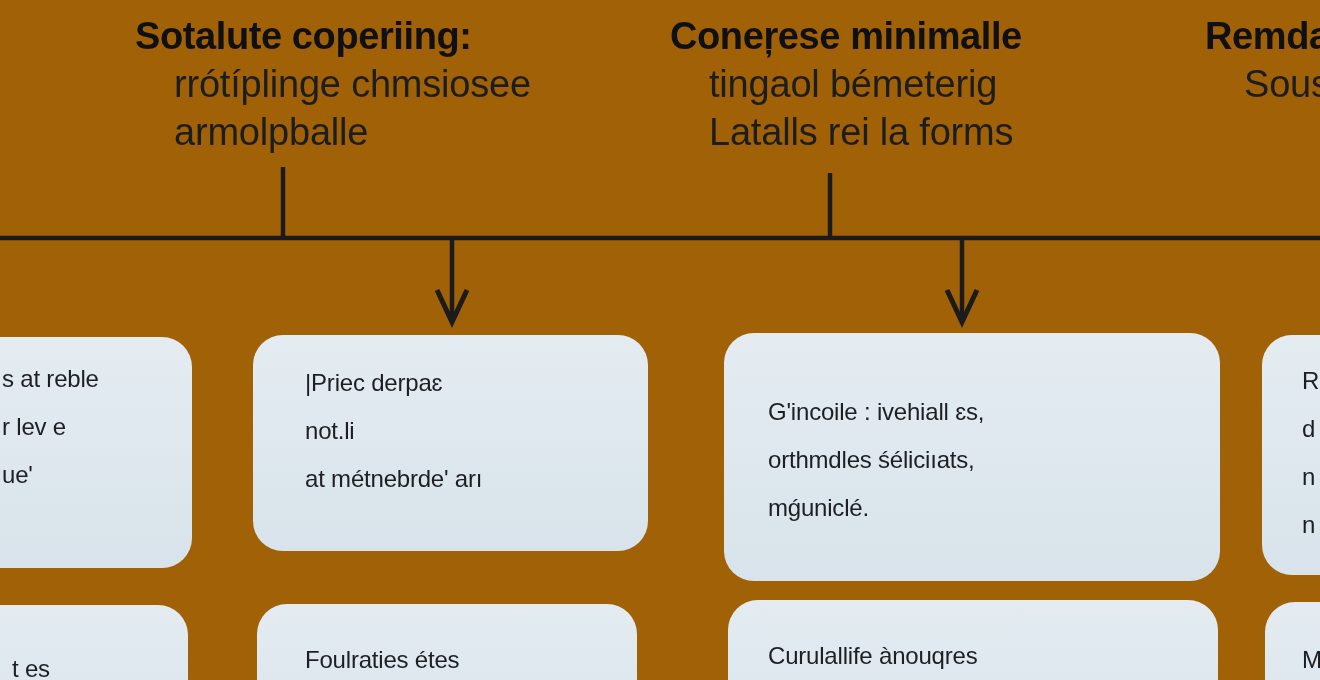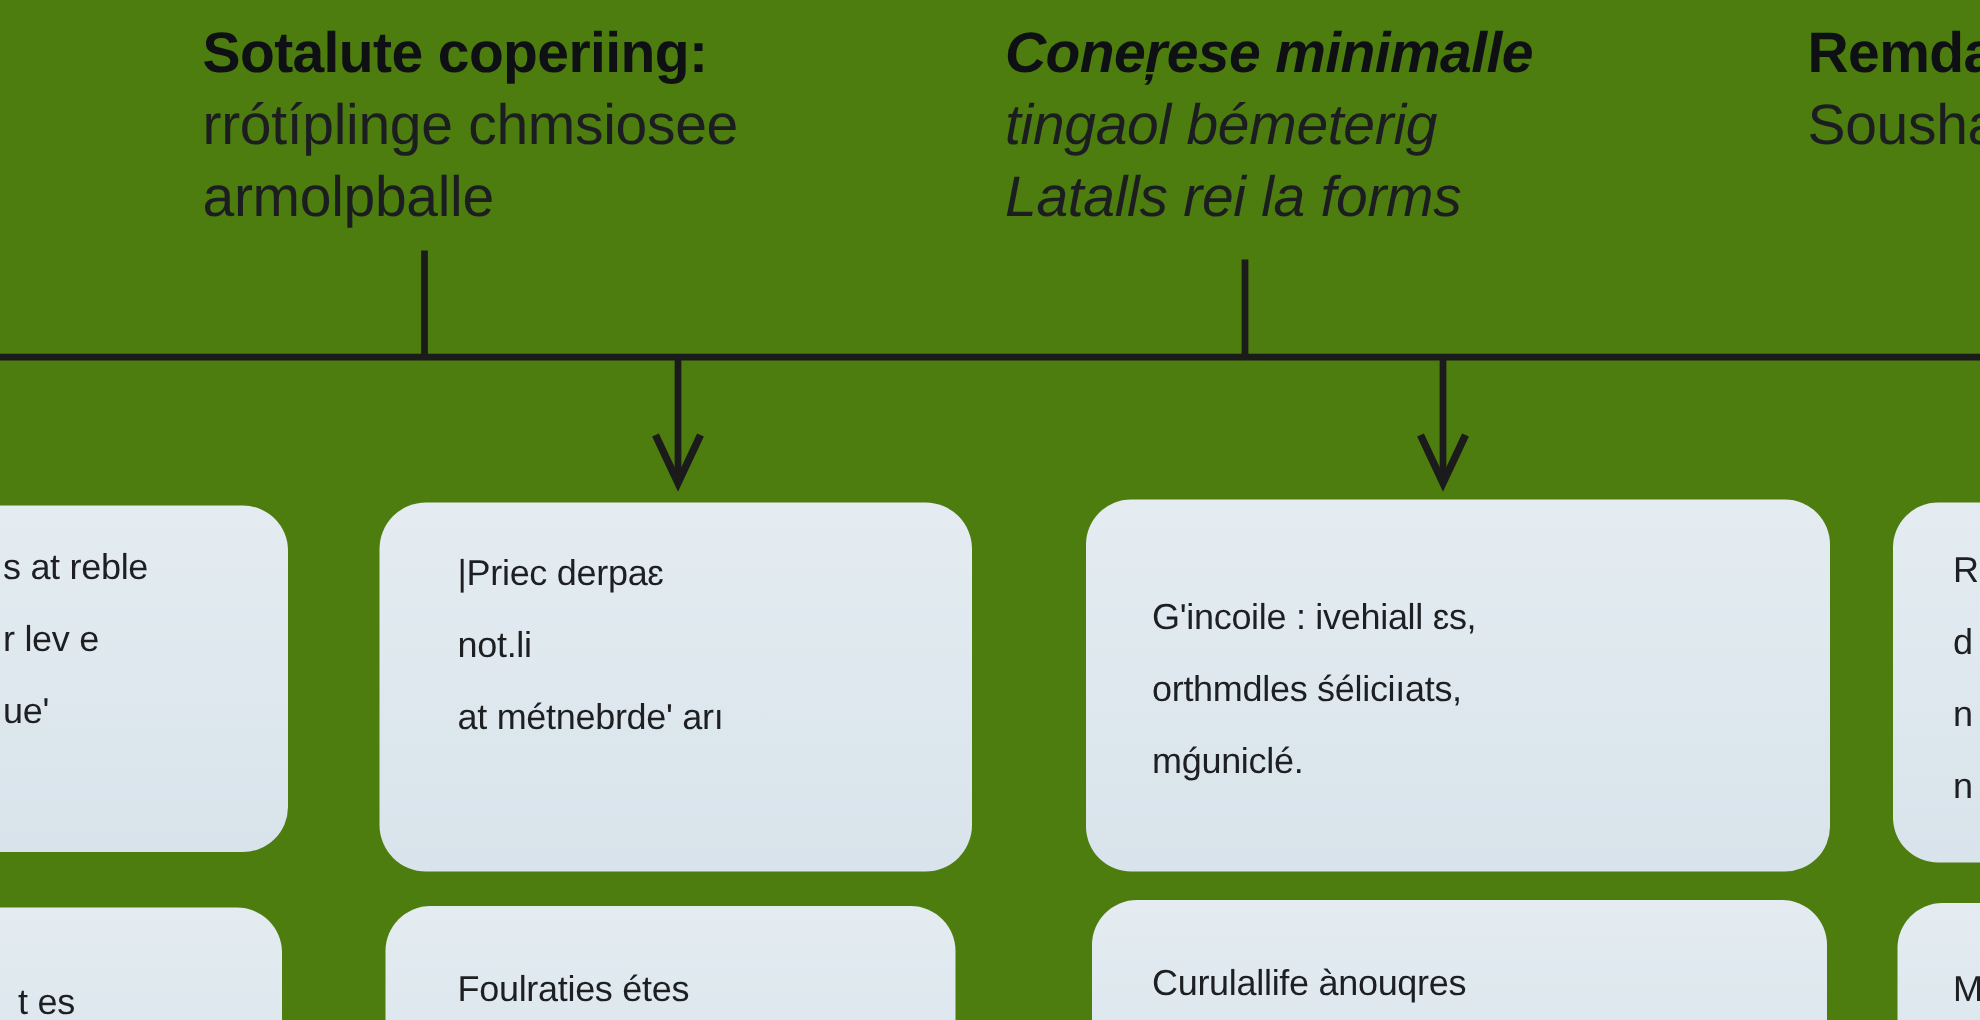--- a/index.html
+++ b/index.html
@@ -1,42 +1,42 @@
 <!DOCTYPE html>
 <html><head>
 <meta charset="utf-8">
 <style>
   html,body{margin:0;padding:0;background:#f8f8f6;}
   body{width:1320px;height:680px;overflow:hidden;
        font-family:"Liberation Sans",sans-serif;
        -webkit-font-smoothing:antialiased;}
-  .canvas{position:relative;width:1320px;height:680px;background:#4d7c0f;overflow:hidden;}
+  .canvas{position:relative;width:1320px;height:680px;background:#a16207;overflow:hidden;}
 
   
   .connectors{position:absolute;left:0;top:0;pointer-events:none;}
   .connectors path{stroke:#1b1b1b;fill:none;}
 
   
   .header{position:absolute;top:12px;color:#17181c;font-size:38px;line-height:48px;white-space:nowrap;}
   .header-title{font-weight:700;letter-spacing:-0.4px;color:#0f1013;}
-  .header-line{font-weight:400;letter-spacing:-0.2px;color:#1c1d21;}
+  .header-line{font-weight:400;letter-spacing:-0.2px;color:#1c1d21;margin-left:39px;}
   .header-1{left:135px;}
-  .header-2{left:670px;font-style:italic;}
+  .header-2{left:670px;}
   .header-3{left:1205px;}
 
   
   .box{position:absolute;border-radius:30px;
        background:linear-gradient(180deg,#e4ecf1 0%,#dee8ee 50%,#d8e3eb 100%);}
   .box-text{position:absolute;font-size:24px;line-height:48px;color:#1d1f23;
             letter-spacing:-0.2px;white-space:nowrap;}
 
   
   .b1{left:-140px;top:337px;width:332px;height:231px;}
   .b1 .box-text{left:142px;top:18px;}
-  .b2{left:253px;top:335px;width:395px;height:246px;border-radius:31px;}
+  .b2{left:253px;top:335px;width:395px;height:216px;}
   .b2 .box-text{left:52px;top:24px;}
   .b3{left:724px;top:333px;width:496px;height:248px;}
   .b3 .box-text{left:44px;top:28px;margin-top:27px;}
   .b4{left:1262px;top:335px;width:140px;height:240px;}
   .b4 .box-text{left:40px;top:22px;}
 
   
   .b5{left:-140px;top:605px;width:328px;height:140px;}
   .b5 .box-text{left:152px;top:28px;margin-top:12px;}
   .b6{left:257px;top:604px;width:380px;height:140px;}

